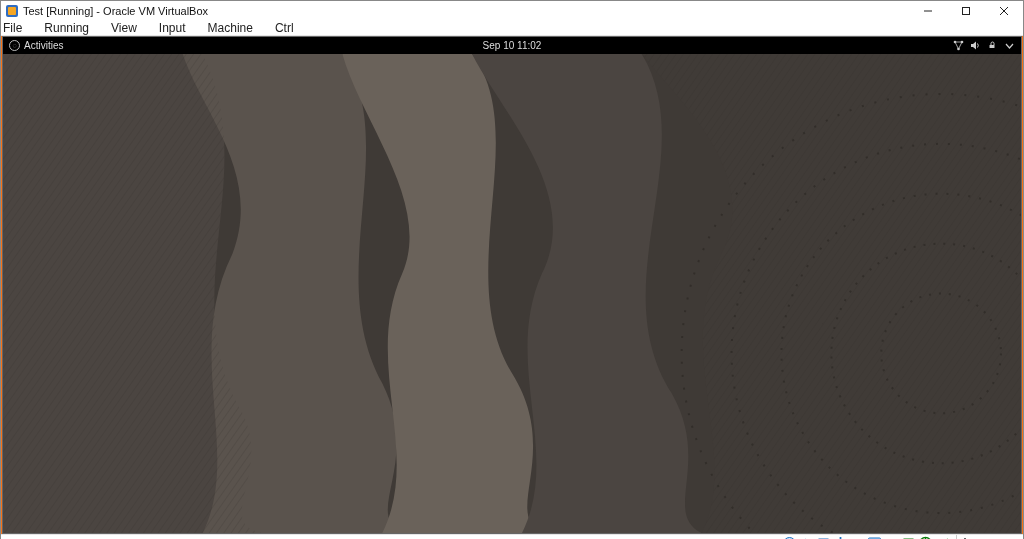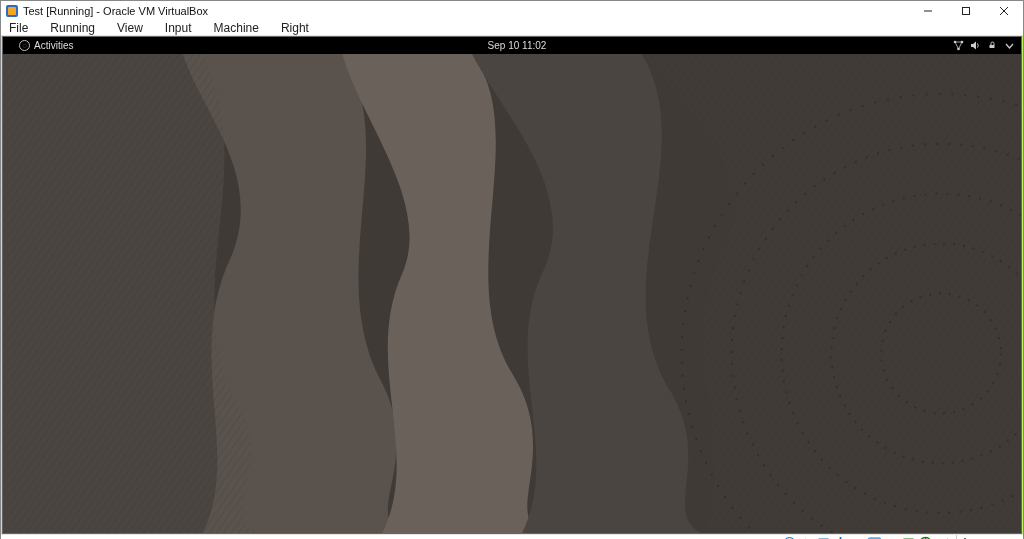--- a/index.html
+++ b/index.html
@@ -1,35 +1,35 @@
 <!DOCTYPE html>
 <html><head>
 <meta charset="utf-8">
 <style>
   * { margin: 0; padding: 0; box-sizing: border-box; font-family: "Segoe UI", Tahoma, sans-serif; }
   html, body { width: 1024px; height: 539px; background: #fff; overflow: hidden; }
 
   
-  .host-window { width: 1024px; height: 539px; border: 1px solid #888; background: #bef264; display: flex; flex-direction: column; }
+  .host-window { width: 1024px; height: 539px; border: 1px solid #888; background: #f97316; display: flex; flex-direction: column; }
 
   .titlebar { height: 20px; display: flex; align-items: center; padding-left: 4px; font-size: 11px; color: #111; background: #fff; }
   .titlebar .vbox-logo { width: 14px; height: 14px; margin-right: 4px; display: inline-block; position: relative; }
   .titlebar .vbox-logo svg { width: 14px; height: 14px; }
   .titlebar .spacer { flex: 1; }
   .titlebar .win-controls { display: flex; }
   .titlebar .win-btn { width: 38px; height: 20px; display: flex; align-items: center; justify-content: center; }
   .titlebar .win-btn svg { stroke: #222; stroke-width: 1; fill: none; }
 
-  .menubar { height: 19px; display: flex; align-items: center; padding-left: 6px; gap: 18px; font-size: 12px; color: #222; background: #fff; border-bottom: 1px solid #e5e5e5; }
+  .menubar { height: 19px; display: flex; align-items: center; gap: 18px; font-size: 12px; color: #222; background: #fff; border-bottom: 1px solid #e5e5e5; }
   .menubar .menu-item { padding: 0 2px; cursor: default; }
 
   
   .guest-area { flex: 1; position: relative; background: #000; border: 1px solid #666; margin: 0 1px; display: flex; flex-direction: column; }
 
-  .gnome-topbar { height: 17px; background: #000; color: #ddd; display: flex; align-items: center; font-size: 10px; padding: 0 6px; position: relative; margin-left: 10px; }
+  .gnome-topbar { height: 17px; background: #000; color: #ddd; display: flex; align-items: center; font-size: 10px; padding: 0 6px; position: relative; }
   .gnome-topbar .accessibility-icon { width:11px; height:11px; border:1px solid #bbb; border-radius:50%; margin-right:4px; display:flex; align-items:center; justify-content:center; font-size:7px; color:#bbb; }
   .gnome-topbar .clock { position: absolute; left: 50%; transform: translateX(-50%); }
   .gnome-topbar .right-icons { position: absolute; right: 6px; display: flex; gap: 6px; align-items: center; }
   .gnome-topbar .sys-icon { width: 11px; height: 11px; display: flex; align-items: center; justify-content: center; }
 
   .guest-wallpaper { flex: 1; position: relative; overflow: hidden; }
   .guest-wallpaper svg { width: 100%; height: 100%; display: block; }
 
   
   .vbox-statusbar { height: 20px; background: #fff; display: flex; align-items: center; justify-content: flex-end; padding-right: 4px; font-size: 11px; color: #222; gap: 2px; border-top: 1px solid #e5e5e5; }
@@ -71,21 +71,21 @@
         </div>
     </div>
   </div>
 
   <div class="menubar">
     <span class="menu-item">File</span>
     <span class="menu-item">Running</span>
     <span class="menu-item">View</span>
     <span class="menu-item">Input</span>
     <span class="menu-item">Machine</span>
-    <span class="menu-item">Right</span>
+    <span class="menu-item">Ctrl</span>
   </div>
 
   <div class="guest-area">
 
     <div class="gnome-topbar">
       <span class="accessibility-icon">◌</span>
       <span>Activities</span>
       <span class="clock">Sep 10  11:02</span>
       <span class="right-icons">
         <span class="sys-icon">

